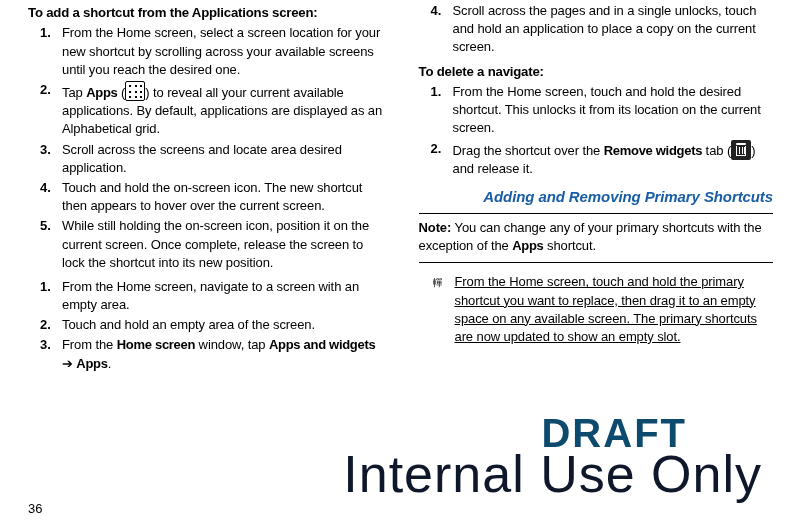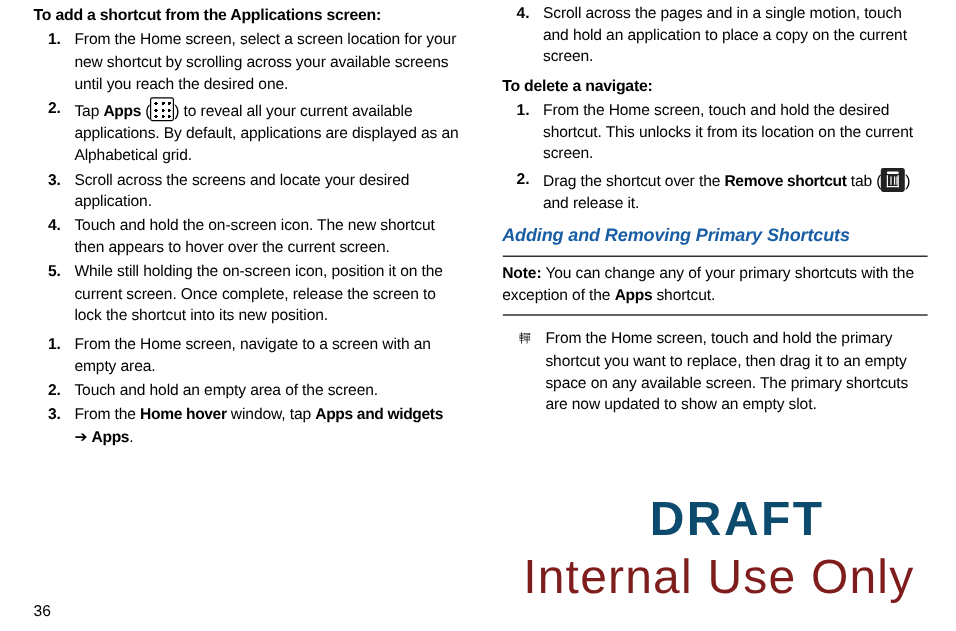--- a/index.html
+++ b/index.html
@@ -8,27 +8,27 @@
   .cols { display:flex; gap:36px; }
   .col { flex:1 1 0; width:50%; font-size:13px; line-height:1.4; letter-spacing:-0.1px; }
   .heading { font-weight:bold; margin:4px 0 2px 0; font-size:13.2px; letter-spacing:-0.2px;}
   ol.num { margin:2px 0 6px 12px; padding:0; list-style:none; }
   ol.num > li { display:flex; margin:2px 0; }
   ol.num .n { font-weight:bold; width:22px; flex:none; text-align:left; }
   ol.num .t { flex:1; }
   ul.bul { margin:2px 0 6px 14px; padding:0; list-style:none;}
   ul.bul > li { display:flex; margin:2px 0;}
   ul.bul .b { width:22px; flex:none; font-size:10px; padding-top:3px;}
-  ul.bul .t { flex:1;}
-  .subheading { color:#195ea5; font-weight:bold; font-style:italic; font-size:15px; margin:8px 0 6px 0; letter-spacing:-0.1px; font-family: Arial, Helvetica, sans-serif;}
+  ul.bul .t { flex:1;text-decoration:underline;}
+  .subheading { color:#195ea5; font-weight:bold; font-style:italic; font-size:15px; margin:8px 0 6px 0; letter-spacing:-0.1px; font-family: Arial, Helvetica, sans-serif; text-align: right;}
   .notebox { border-top:1.5px solid #000; border-bottom:1.5px solid #000; padding:5px 0 7px 0; margin:4px 0 10px 0; font-size:13px;}
   .notebox .nl { font-weight:bold;text-align:right;}
   .pg { position:absolute; left:28px; bottom:10px; font-size:13px;}
   .draft { position:absolute; right:110px; bottom:70px; font-size:40px; font-weight:bold; color:#0c4a6e; letter-spacing:2px; pointer-events:none; }
-  .internal { position:absolute; right:35px; bottom:22px; font-size:40px; color:#7f1d1d; letter-spacing:1px; pointer-events:none; font-family: Arial, Helvetica, sans-serif;}
+  .internal { position:absolute; right:35px; bottom:22px; font-size:52px; color:#0f172a; letter-spacing:1px; pointer-events:none; font-family: Arial, Helvetica, sans-serif;}
   .icon-grid { display:inline-block; width:18px; height:18px; border:1.5px solid #000; border-radius:2px; vertical-align:-4px; position:relative; background:
      radial-gradient(circle, #000 1.3px, transparent 1.3px) 2px 2px,
      radial-gradient(circle, #000 1.3px, transparent 1.3px) 7.5px 2px,
      radial-gradient(circle, #000 1.3px, transparent 1.3px) 13px 2px,
      radial-gradient(circle, #000 1.3px, transparent 1.3px) 2px 7.5px,
      radial-gradient(circle, #000 1.3px, transparent 1.3px) 7.5px 7.5px,
      radial-gradient(circle, #000 1.3px, transparent 1.3px) 13px 7.5px,
      radial-gradient(circle, #000 1.3px, transparent 1.3px) 2px 13px,
      radial-gradient(circle, #000 1.3px, transparent 1.3px) 7.5px 13px,
      radial-gradient(circle, #000 1.3px, transparent 1.3px) 13px 13px;
@@ -51,21 +51,21 @@
         <li>
             <span class="n">1.</span>
             <span class="t">From the Home screen, select a screen location for your new shortcut by scrolling across your available screens until you reach the desired one.</span>
           </li>
         <li>
             <span class="n">2.</span>
             <span class="t">Tap <b>Apps</b> (<span class="icon-grid"></span>) to reveal all your current available applications. By default, applications are displayed as an Alphabetical grid.</span>
           </li>
         <li>
             <span class="n">3.</span>
-            <span class="t">Scroll across the screens and locate your desired application.</span>
+            <span class="t">Scroll across the screens and locate area desired application.</span>
           </li>
         <li>
             <span class="n">4.</span>
             <span class="t">Touch and hold the on-screen icon. The new shortcut then appears to hover over the current screen.</span>
           </li>
         <li>
             <span class="n">5.</span>
             <span class="t">While still holding the on-screen icon, position it on the current screen. Once complete, release the screen to lock the shortcut into its new position.</span>
           </li>
       </ol>
@@ -73,41 +73,41 @@
         <li>
             <span class="n">1.</span>
             <span class="t">From the Home screen, navigate to a screen with an empty area.</span>
           </li>
         <li>
             <span class="n">2.</span>
             <span class="t">Touch and hold an empty area of the screen.</span>
           </li>
         <li>
             <span class="n">3.</span>
-            <span class="t">From the <b>Home hover</b> window, tap <b>Apps and widgets</b> ➔ <b>Apps</b>.</span>
+            <span class="t">From the <b>Home screen</b> window, tap <b>Apps and widgets</b> ➔ <b>Apps</b>.</span>
           </li>
       </ol>
     </div>
 
     <div class="col">
       <ol class="num" start="4">
         <li>
             <span class="n">4.</span>
-            <span class="t">Scroll across the pages and in a single motion, touch and hold an application to place a copy on the current screen.</span>
+            <span class="t">Scroll across the pages and in a single unlocks, touch and hold an application to place a copy on the current screen.</span>
           </li>
       </ol>
       <div class="heading">To delete a navigate:</div>
       <ol class="num">
         <li>
             <span class="n">1.</span>
             <span class="t">From the Home screen, touch and hold the desired shortcut. This unlocks it from its location on the current screen.</span>
           </li>
         <li>
             <span class="n">2.</span>
-            <span class="t">Drag the shortcut over the <b>Remove shortcut</b> tab (<span class="icon-trash"></span>) and release it.</span>
+            <span class="t">Drag the shortcut over the <b>Remove widgets</b> tab (<span class="icon-trash"></span>) and release it.</span>
           </li>
       </ol>
       <div class="subheading">Adding and Removing Primary Shortcuts</div>
       <div class="notebox">
         <span class="nl">Note:</span>
         <span>You can change any of your primary shortcuts with the exception of the <b>Apps</b> shortcut.</span>
       </div>
       <ul class="bul">
         <li>
             <span class="b">䡲</span>

